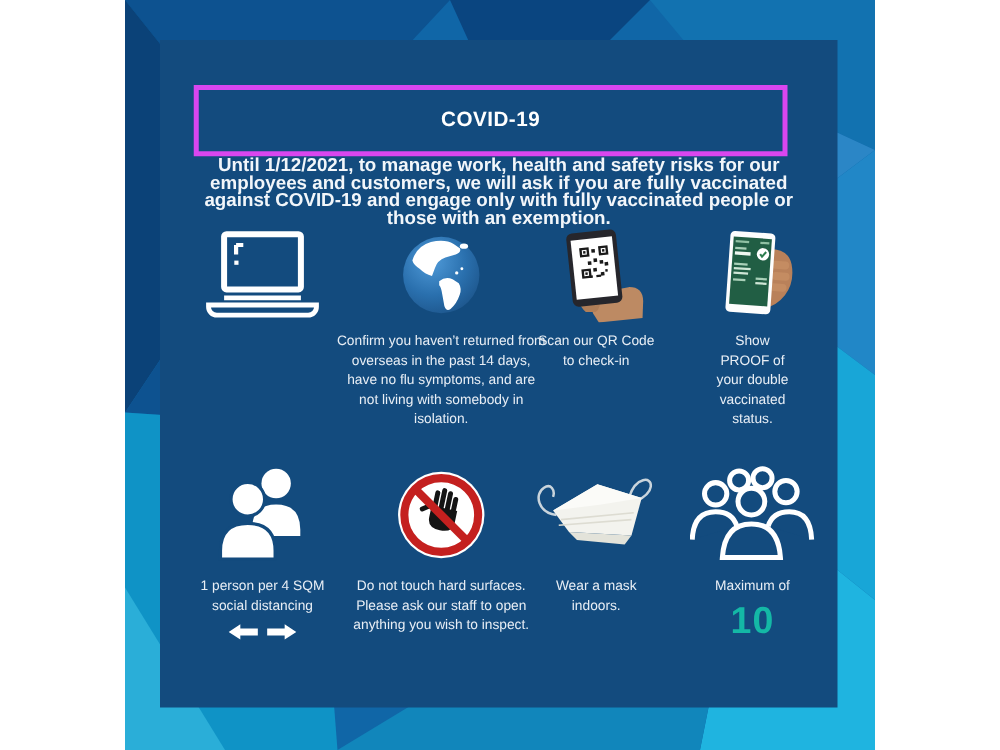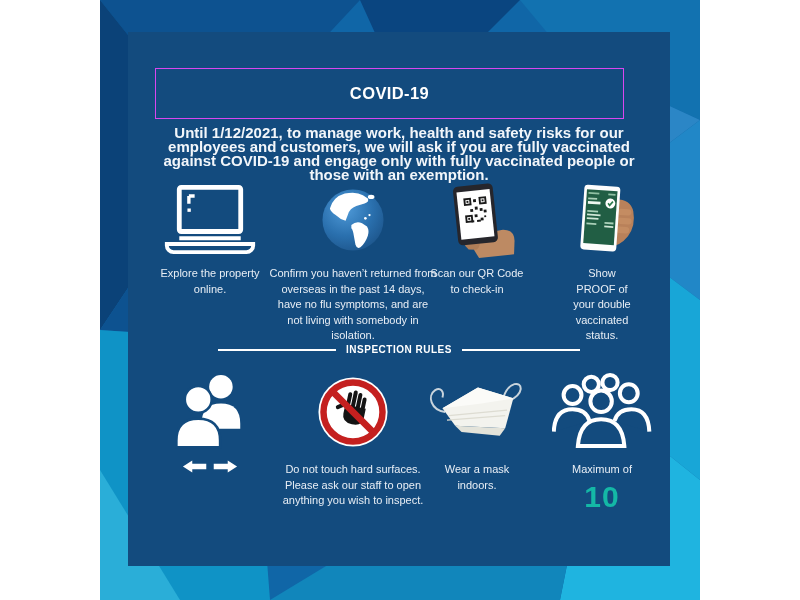--- a/index.html
+++ b/index.html
@@ -9,21 +9,21 @@
     -webkit-font-smoothing:antialiased;
   }
   .poster{position:absolute;left:100px;top:0;width:600px;height:600px;}
   .bg{position:absolute;left:0;top:0;width:600px;height:600px;}
   .panel{
     position:absolute;left:28px;top:32px;width:542px;height:534px;
     background:#134b7e;color:#fff;
   }
   .title-box{
     position:absolute;left:27px;top:36px;width:467px;height:49px;
-    border:1px solid #d946ef;display:flex;flex-direction:column;
+    border:4px solid #d946ef;display:flex;flex-direction:column;
     align-items:center;justify-content:center;text-align:center;
   }
   .title-line{font-size:16.5px;font-weight:bold;letter-spacing:.4px;line-height:21px;color:#ffffff;}
   .intro{
     position:absolute;left:21px;top:94px;width:500px;text-align:center;
     font-size:15px;font-weight:bold;line-height:14px;color:#f2f6fa;
   }
   .col{position:absolute;text-align:center;}
   .row1{top:150px;}
   .row2{top:338px;}
@@ -81,21 +81,20 @@
     <div class="col row1 c1">
       <div class="icon-box">
         <svg width="96" height="72" viewBox="0 0 100 74">
           <rect x="18" y="3" width="64" height="46" rx="2" fill="none" stroke="#fff" stroke-width="5"></rect>
           <path d="M28 12 v8 M28 12 h6" stroke="#fff" stroke-width="3.5" fill="none"></path>
           <rect x="26.5" y="25" width="3.5" height="3.5" fill="#fff"></rect>
           <line x1="18" y1="56" x2="82" y2="56" stroke="#fff" stroke-width="4"></line>
           <path d="M5 62 h90 v1.5 a7 7 0 0 1 -7 7 H12 a7 7 0 0 1 -7 -7 z" fill="none" stroke="#fff" stroke-width="4"></path>
         </svg>
       </div>
-      <div class="caption w100">Explore the property online.</div>
     </div>
 
     <div class="col row1 c2">
       <div class="icon-box">
         <svg width="66" height="66" viewBox="0 0 80 80">
           <defs>
             <radialGradient id="gOcean" cx="38%" cy="32%" r="80%">
               <stop offset="0%" stop-color="#4f9ad8"></stop>
               <stop offset="55%" stop-color="#2a70ae"></stop>
               <stop offset="100%" stop-color="#1b5186"></stop>
@@ -172,39 +171,35 @@
               <rect x="41" y="19" width="2" height="2"></rect>
                 <rect x="57" y="19" width="2" height="2"></rect>
                 <rect x="41" y="37" width="2" height="2"></rect>
             </g>
           </g>
         </svg>
       </div>
       <div class="caption w96">Scan our QR Code to check-in</div>
     </div>
 
-    <div class="divider">
-      <div class="line"></div>
-      <div class="label">INSPECTION RULES</div>
-      <div class="line"></div>
-    </div>
 
     <div class="col row2 c1">
       <div class="icon-box">
         <svg width="84" height="80" viewBox="0 0 100 92">
           <g fill="#ffffff">
             <circle cx="63" cy="16" r="14"></circle>
             <path d="M40 66 v-6 q0-24 23-24 q23 0 23 24 v6 z"></path>
           </g>
           <g fill="#ffffff" stroke="#134b7e" stroke-width="3">
             <circle cx="36" cy="31" r="16"></circle>
             <path d="M10 88 v-8 q0-26 26-26 q26 0 26 26 v8 z"></path>
           </g>
         </svg>
       </div>
+      <div class="caption w128">1 person per 4 SQM social distancing</div>
       <div class="arrows">
         <svg width="56" height="15" viewBox="0 0 60 16">
           <polygon points="1,8 11,1.5 11,5 26,5 26,11 11,11 11,14.5" fill="#fff"></polygon>
           <polygon points="59,8 49,1.5 49,5 34,5 34,11 49,11 49,14.5" fill="#fff"></polygon>
         </svg>
       </div>
     </div>
 
     <div class="col row2 c3">
       <div class="icon-box">

